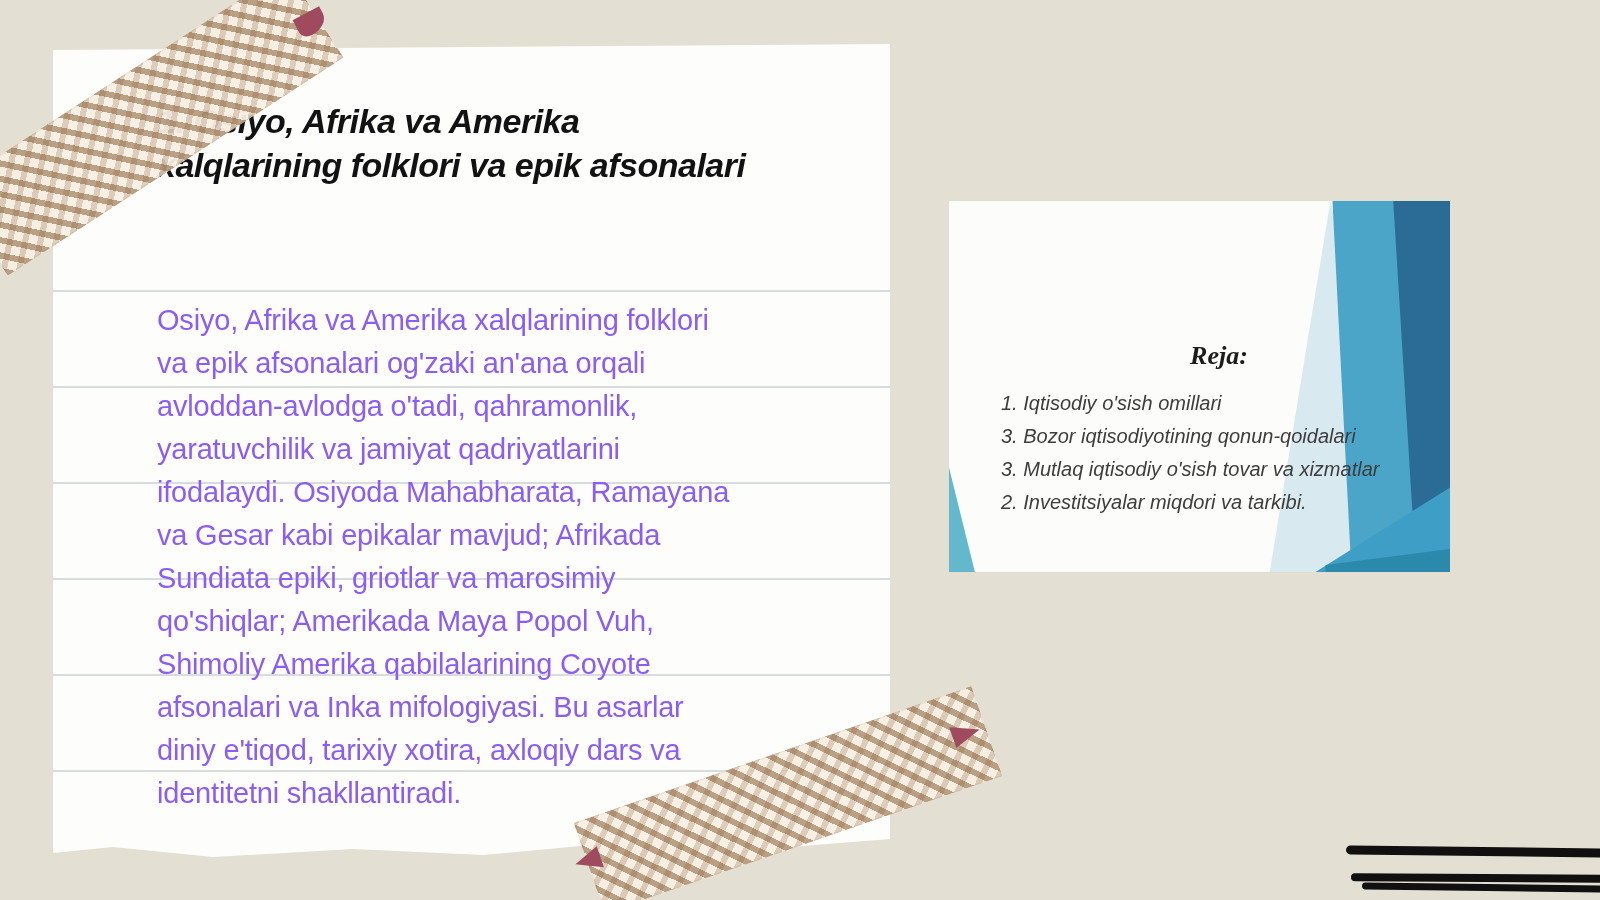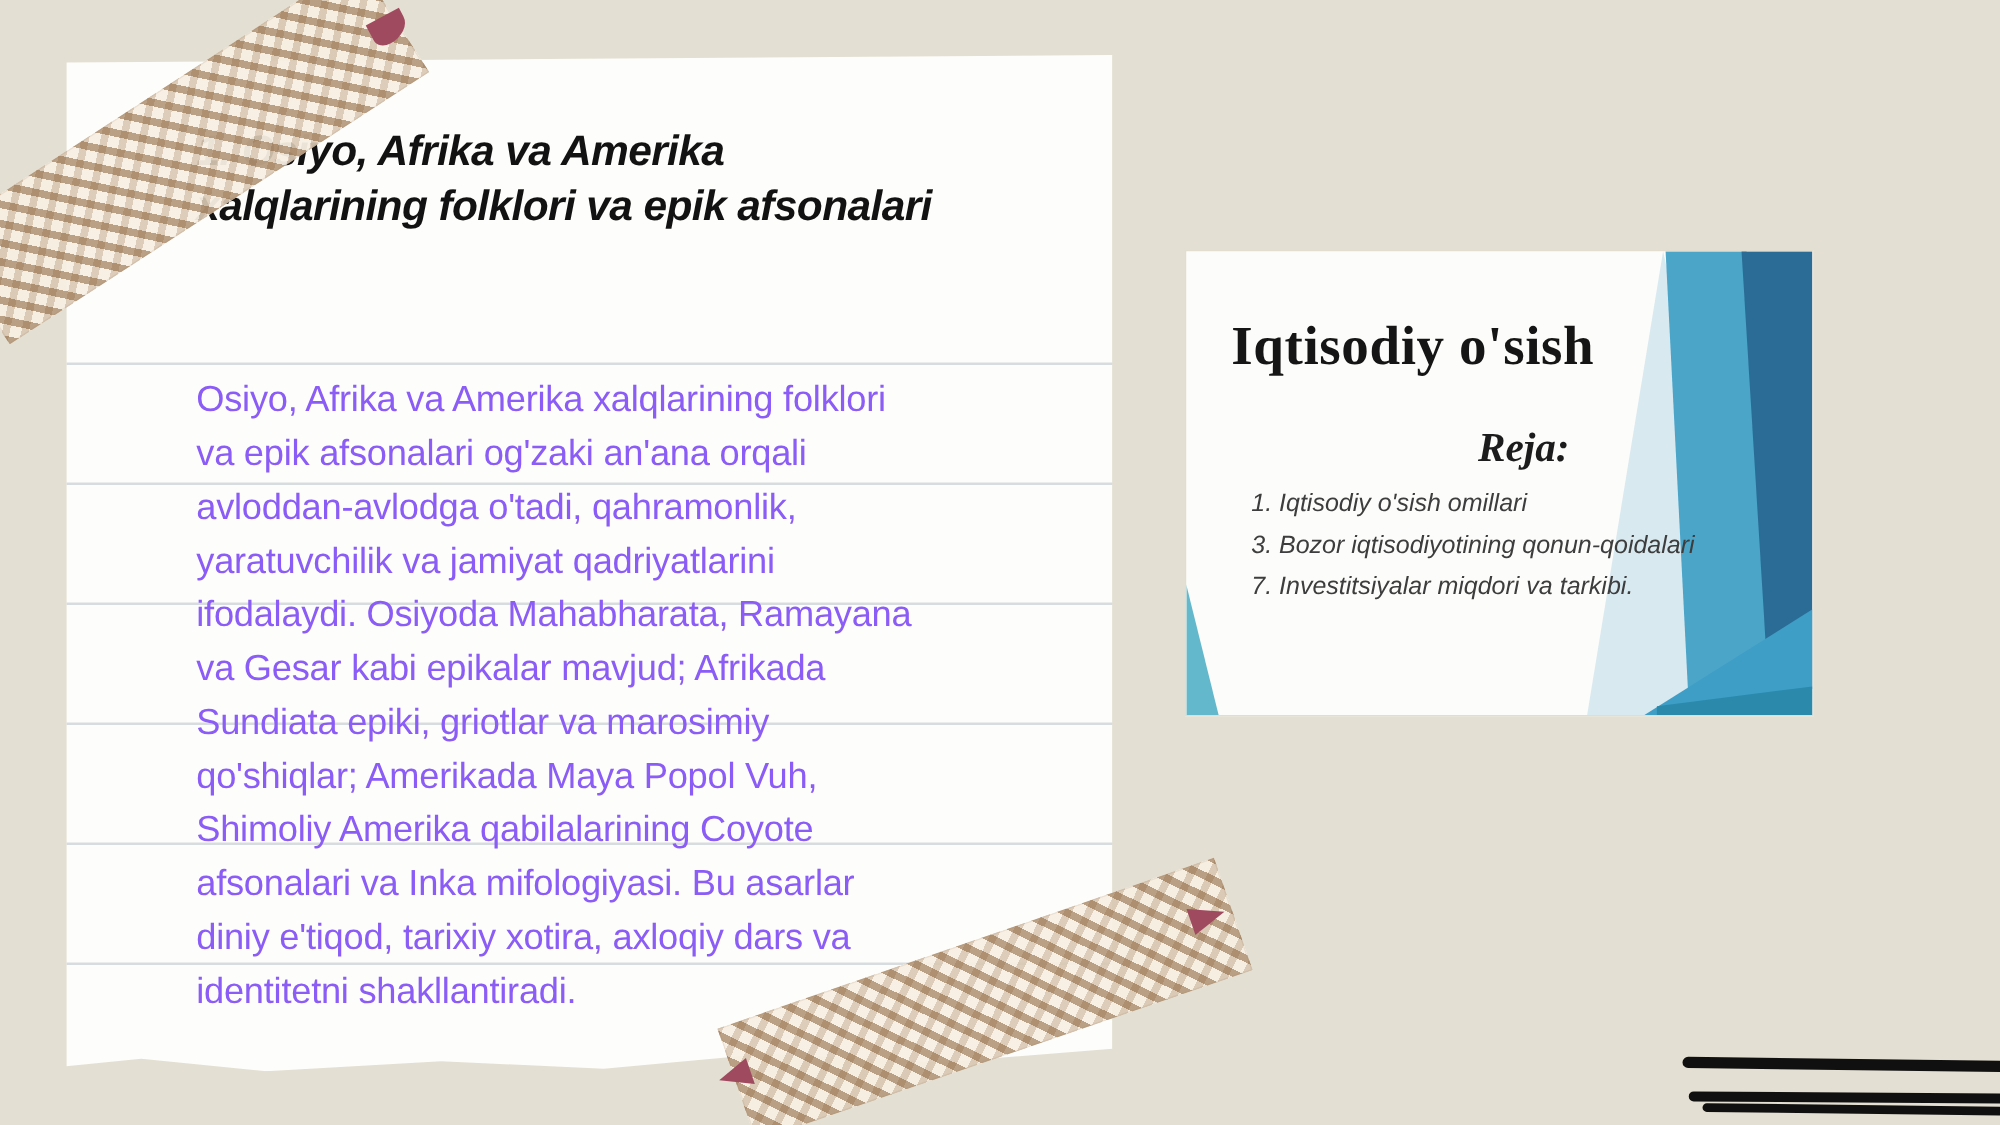--- a/index.html
+++ b/index.html
@@ -62,21 +62,21 @@
   }
   .slide svg{position:absolute;left:0;top:0;width:100%;height:100%;}
   .slide-title{
     position:absolute;left:36px;top:50px;width:340px;
     font-family:"Liberation Serif", serif;font-weight:bold;
     font-size:44px;color:#151515;letter-spacing:.5px;
   }
   .slide-subtitle{
     position:absolute;left:190px;top:140px;width:160px;text-align:center;
     font-family:"Liberation Serif", serif;font-weight:bold;font-style:italic;
-    font-size:33px;color:#1c1c1c;
+    font-size:26px;color:#1c1c1c;
   }
   .slide-list{
     position:absolute;left:52px;top:186px;width:380px;
     font-family:Liberation Sans, sans-serif;font-style:italic;
     font-size:20px;line-height:33px;color:#3d3d3d;
   }
   
   .stroke{position:absolute;background:#101010;border-radius:6px;}
   .stroke1{left:1346px;top:847px;width:262px;height:9px;transform:rotate(.7deg);}
   .stroke2{left:1351px;top:874px;width:256px;height:8px;transform:rotate(.4deg);}
@@ -118,26 +118,26 @@
 
   <div class="slide">
     <svg viewBox="0 0 503 373" preserveAspectRatio="none">
       <polygon points="383,0 465,373 322,373" fill="#d9e9f0"></polygon>
       <polygon points="385,0 450,0 494,373 404,373" fill="#4ba5c9"></polygon>
       <polygon points="446,0 503,0 503,352 468,358" fill="#2a6c95"></polygon>
       <polygon points="503,288 503,373 368,373" fill="#3e9ec6"></polygon>
       <polygon points="378,366 503,350 503,373 378,373" fill="#2b89ac"></polygon>
       <polygon points="0,268 26,373 0,373" fill="#64b8cb"></polygon>
     </svg>
-    <div class="slide-title">Iqtisodiy o'sish</div>
     <div class="slide-subtitle">Reja:</div>
     <div class="slide-list">
       <div>1. Iqtisodiy o'sish omillari</div>
       <div>3. Bozor iqtisodiyotining qonun-qoidalari</div>
-      <div>7. Investitsiyalar miqdori va tarkibi.</div>
+      <div>3. Mutlaq iqtisodiy o'sish tovar va xizmatlar</div>
+      <div>2. Investitsiyalar miqdori va tarkibi.</div>
     </div>
   </div>
 
   <div class="stroke stroke1"></div>
   <div class="stroke stroke2"></div>
   <div class="stroke stroke3"></div>
 
 </div>
 
 </body></html>

